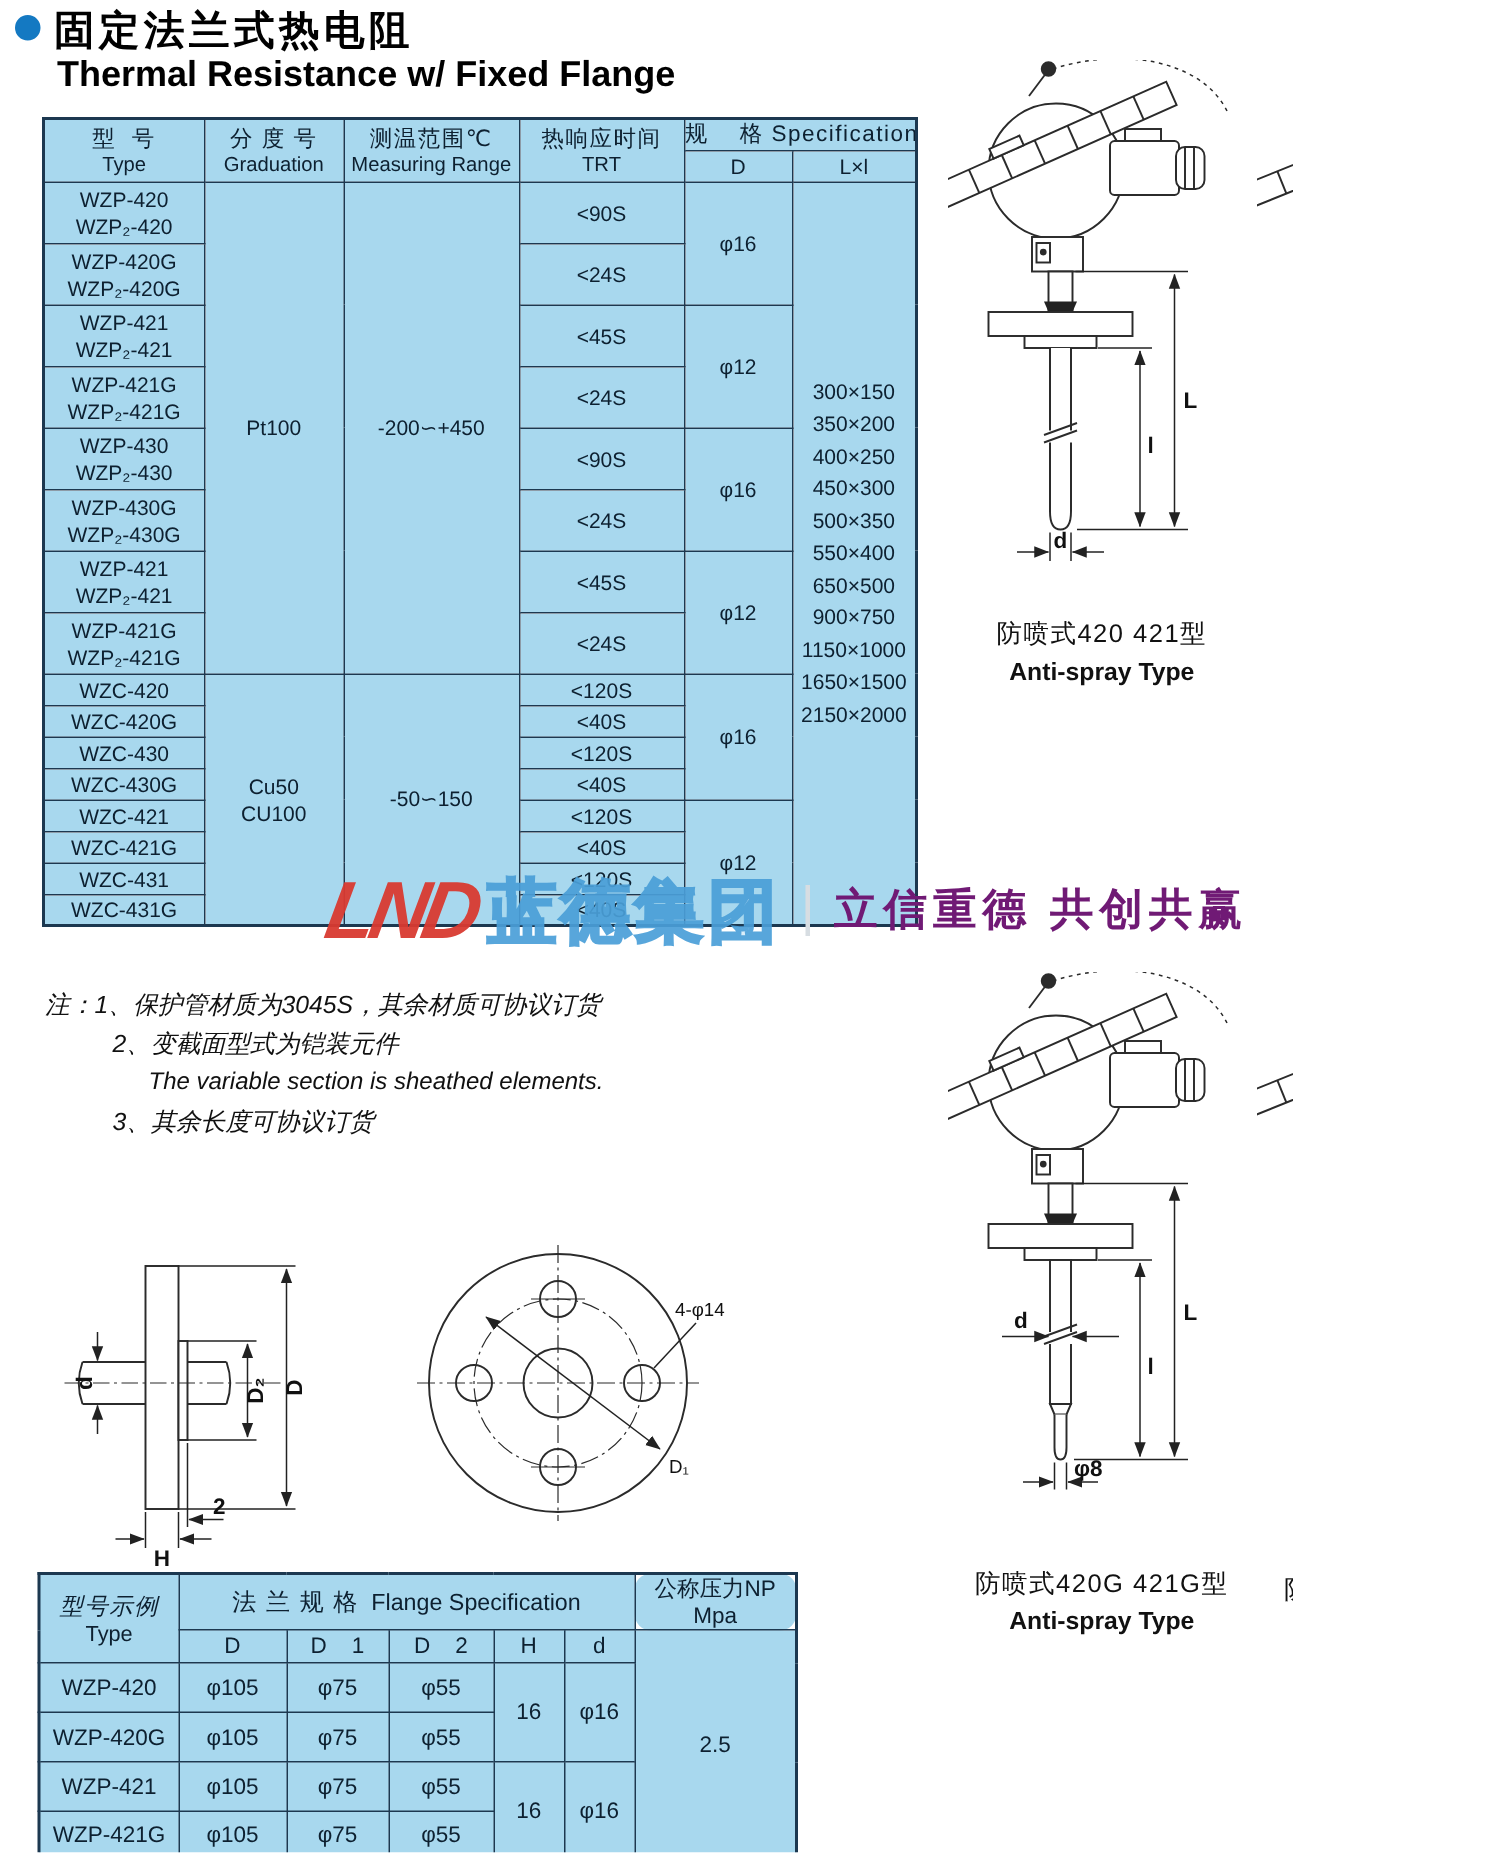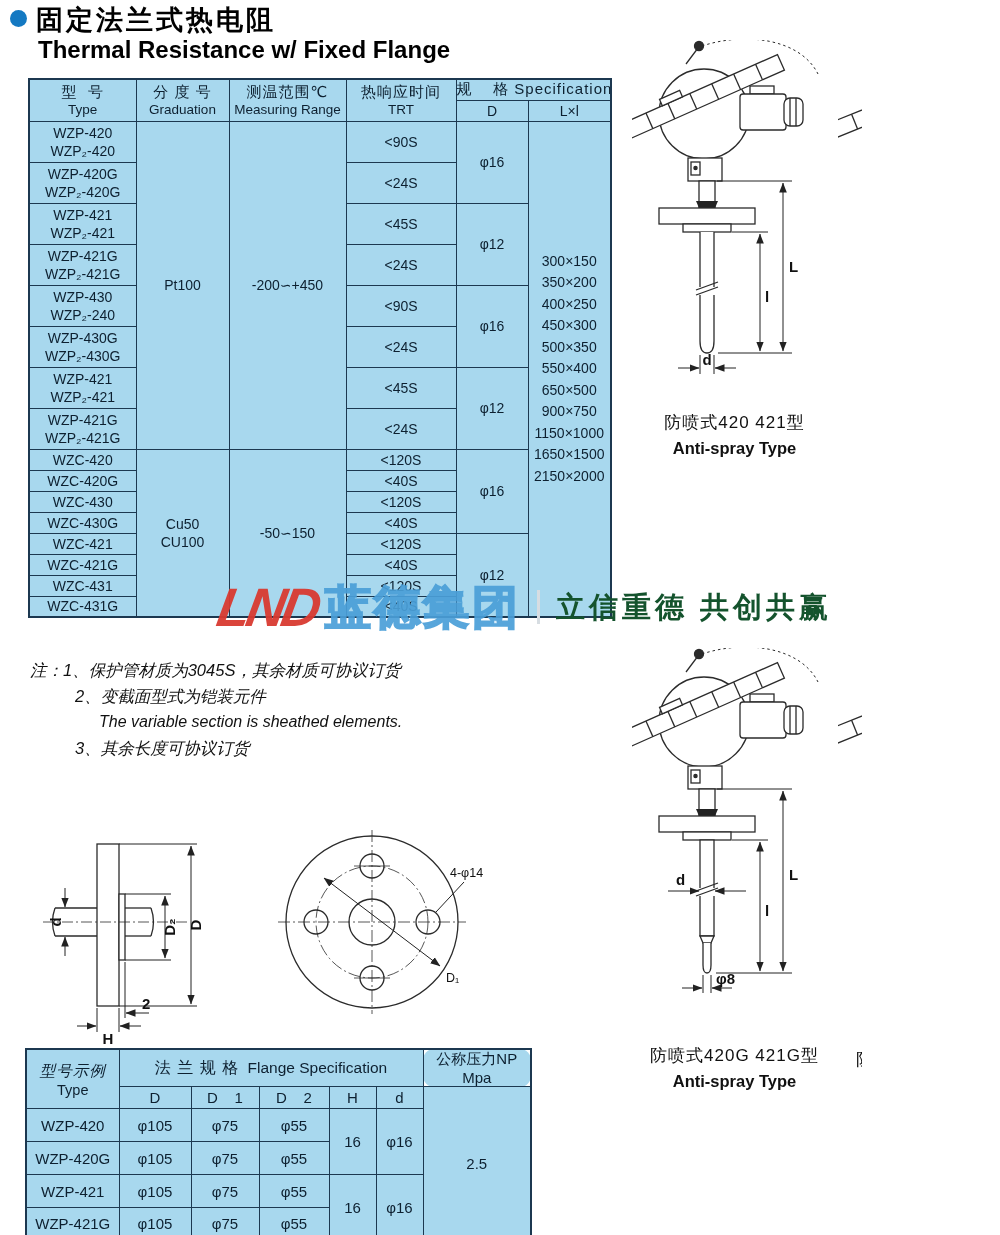--- a/index.html
+++ b/index.html
@@ -28,21 +28,21 @@
   .dcol{font-size:15px;}
   .lxl-cell div{line-height:21.5px;font-size:14px;}
 
   
   .wm{position:absolute;left:218px;top:576px;height:62px;display:flex;align-items:center;z-index:30;}
   .wm-logo{font-style:italic;font-weight:bold;font-size:54px;color:#d93a31;letter-spacing:-4px;
            transform:skewX(-10deg);opacity:.95;line-height:1;}
   .wm-co{margin-left:8px;font-size:46px;font-weight:bold;color:#d9edfa;-webkit-text-stroke:2px #4a9fd8;
          letter-spacing:3px;opacity:.92;line-height:1;}
   .wm-bar{width:3px;height:34px;background:#d7dde2;margin:0 16px;}
-  .wm-slogan{font-size:29px;font-weight:bold;color:#14532d;letter-spacing:4px;line-height:1;}
+  .wm-slogan{font-size:29px;font-weight:bold;color:#701a75;letter-spacing:4px;line-height:1;}
 
   
   .notes{position:absolute;left:30px;top:657px;width:680px;font-style:italic;}
   .nz{font-size:16.5px;color:#111;line-height:26px;}
   .nz.ind{padding-left:45px;}
   .ne{font-size:16px;color:#111;line-height:26px;padding-left:69px;}
 
   
   .diag{position:absolute;width:205px;}
   .diag svg{display:block;}
@@ -158,21 +158,21 @@
     <tr class="dbl">
       <td>
             <span class="tline">WZP-421G</span>
             <span class="tline">WZP₂-421G</span>
           </td>
       <td class="trt">&lt;24S</td>
     </tr>
     <tr class="dbl">
       <td>
             <span class="tline">WZP-430</span>
-            <span class="tline">WZP₂-240</span>
+            <span class="tline">WZP₂-430</span>
           </td>
       <td class="trt">&lt;90S</td>
       <td rowspan="2" class="dcol">φ16</td>
     </tr>
     <tr class="dbl">
       <td>
             <span class="tline">WZP-430G</span>
             <span class="tline">WZP₂-430G</span>
           </td>
       <td class="trt">&lt;24S</td>

